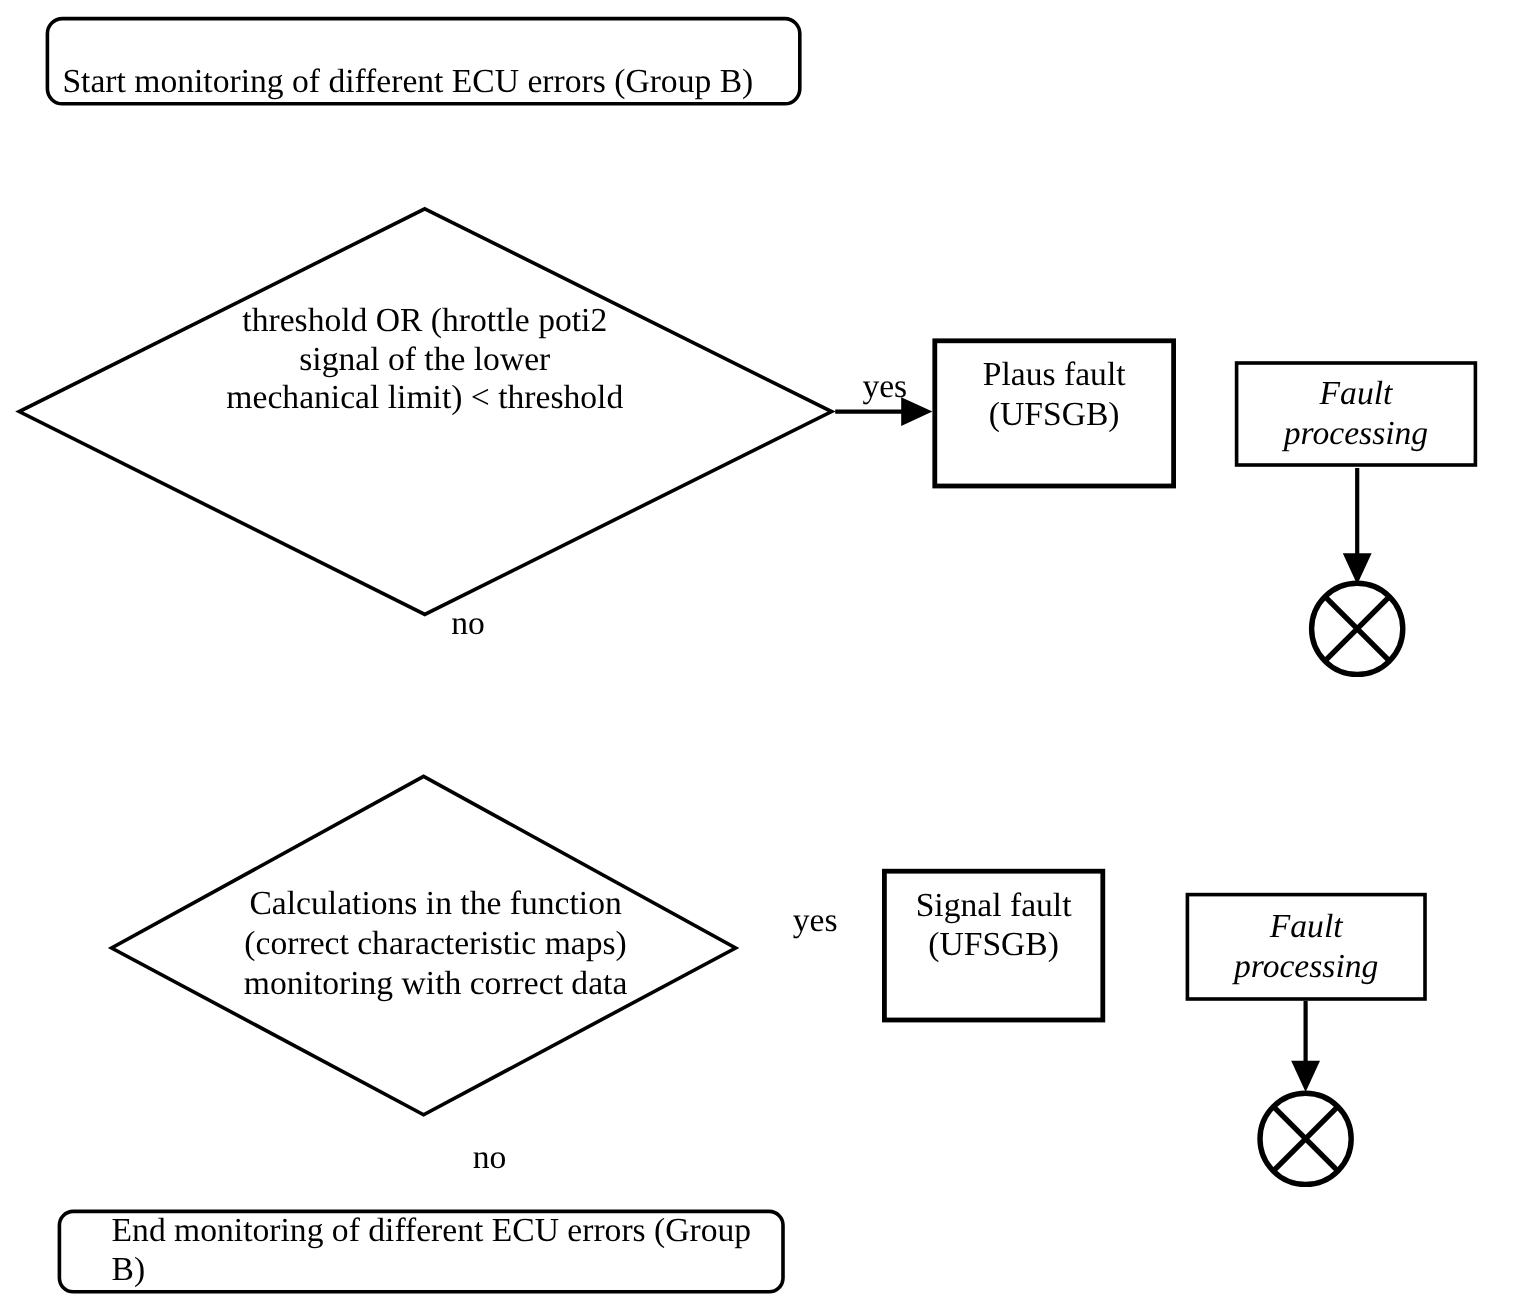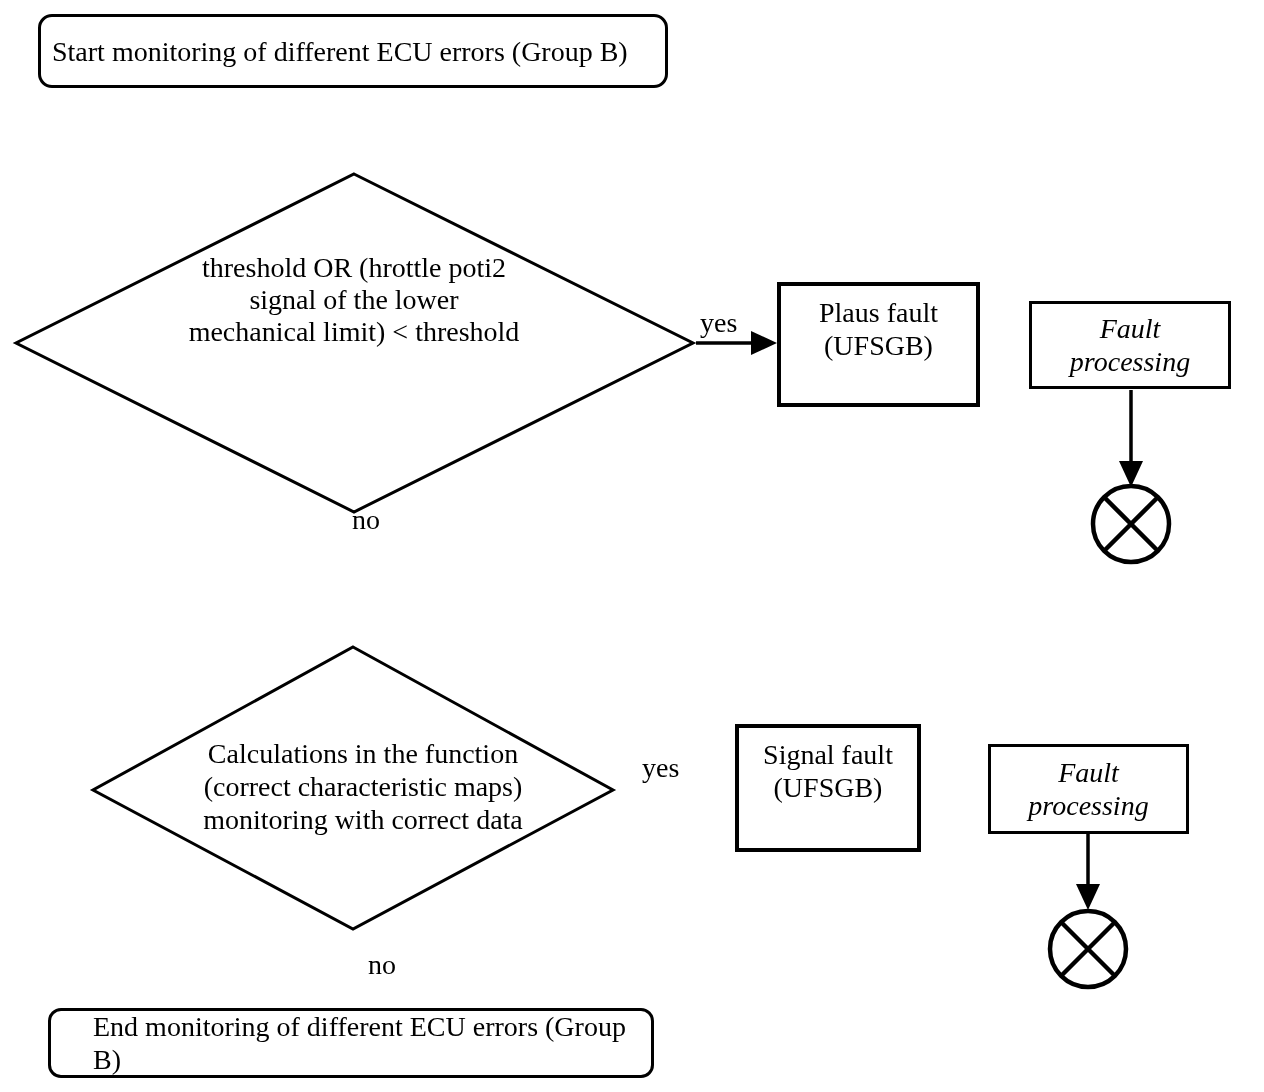--- a/index.html
+++ b/index.html
@@ -26,41 +26,41 @@
     position: absolute;
     box-sizing: border-box;
     font-size: 28px;
     line-height: 33px;
     color: #000000;
   }
   .rounded-box {
     border: 3px solid #000000;
     border-radius: 14px;
     display: flex;
-    align-items: center;
+    align-items: flex-end;
     background: #ffffff;
   }
   .proc-box {
     border: 4px solid #000000;
     background: #ffffff;
     text-align: center;
   }
   .proc-box.thin { border-width: 3px; }
   .proc-box.centered {
     display: flex;
     flex-direction: column;
     justify-content: center;
     font-style: italic;
   }
   .diamond-text {
     text-align: center;
     line-height: 32px;
   }
   .edge-label {
-    text-align: left;
+    text-align: right;
   }
 </style>
 </head>
 <body>
 
 <div id="canvas">
 
   <svg id="shape-layer" viewBox="0 0 1264 1092" xmlns="http://www.w3.org/2000/svg">
 
     <polygon points="354,174 693,343 354,512 16,343" fill="#ffffff" stroke="#000000" stroke-width="3"></polygon>

